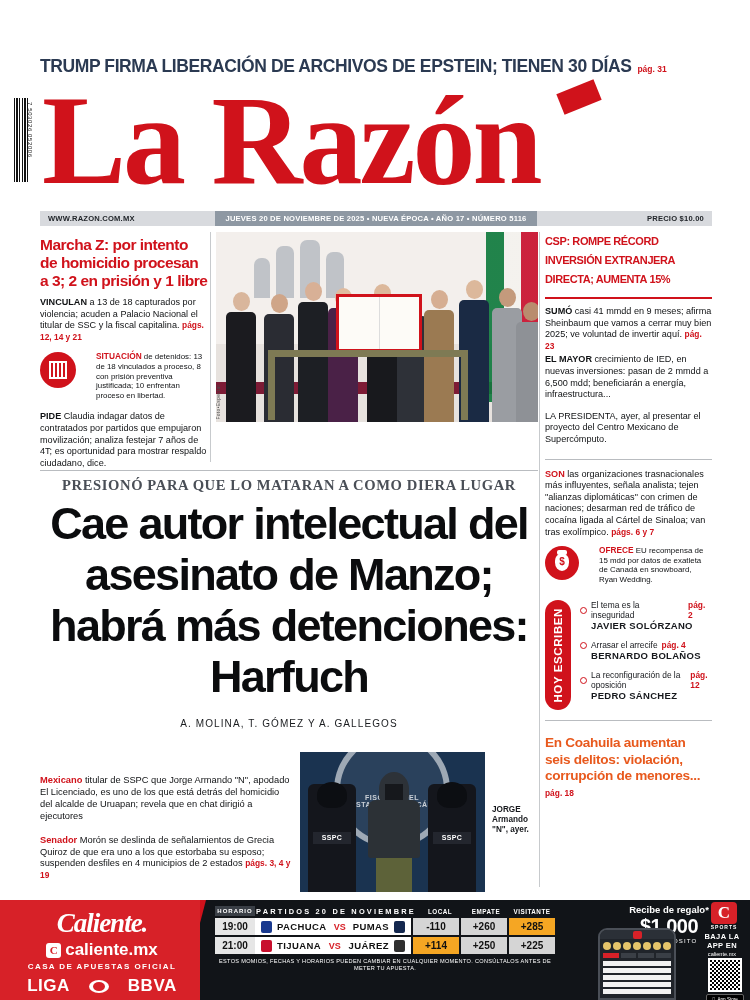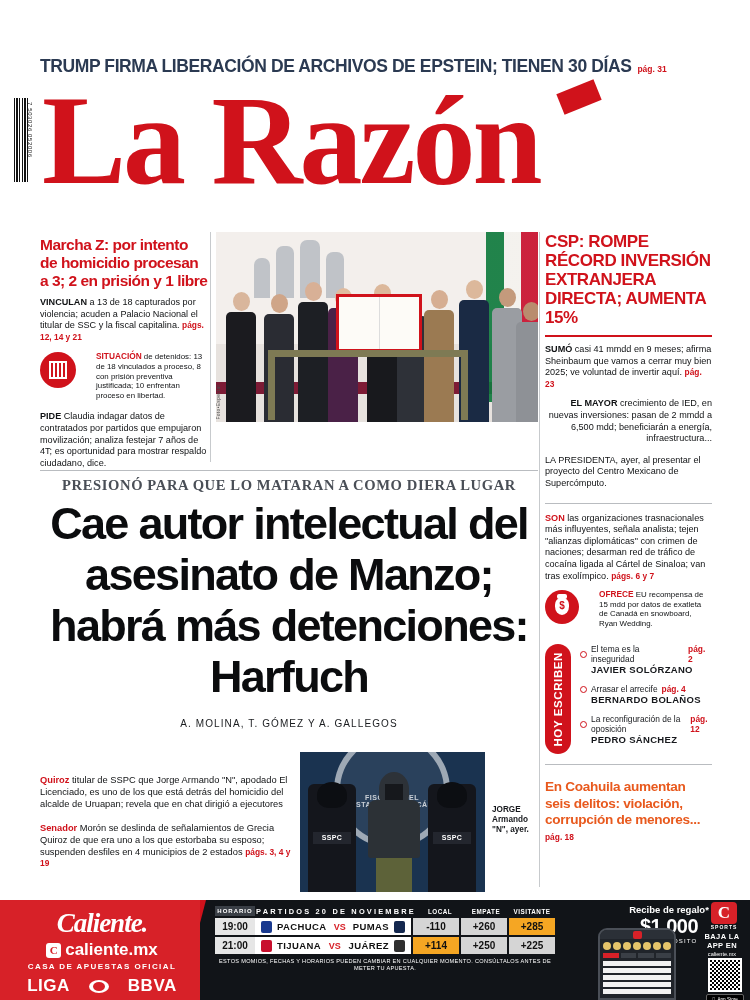--- a/index.html
+++ b/index.html
@@ -182,21 +182,21 @@
     position:absolute; left:492px; top:805px; width:48px;
     font-size:8.2px; line-height:10px; font-weight:bold; color:#16181c;
   }
   .credit2 {
     position:absolute; left:294px; bottom:6px; font-size:5px; color:#555;
     writing-mode:vertical-rl; transform:rotate(180deg);
   }
 
   
   .rhead-red {
-    color:#d0121b; font-weight:bold; font-size:17px; line-height:19px;
+    color:#d0121b; font-weight:bold; font-size:11px; line-height:19px;
     letter-spacing:-0.4px; text-transform:uppercase;
   }
   .rhead-dark {
     color:#16181c; font-weight:bold; font-size:16.5px; line-height:19.5px;
     letter-spacing:-0.6px;
   }
   .money-row { display:flex; gap:8px; align-items:flex-start; margin-top:8px; }
   .money-icon {
     width:34px; height:34px; border-radius:50%; background:#d0121b; flex:0 0 34px; position:relative;
   }
@@ -359,20 +359,31 @@
       <div class="bars"></div>
       <div class="bnum">7 503026 052006</div>
     </div>
     <div class="logo-wrap">
       <div class="logo-text">La Razón</div>
       <div class="logo-accent"></div>
       <div class="demexico">DE MÉXICO</div>
     </div>
   </div>
 
+  <div class="infobar">
+    <div class="seg-left">
+      <span>WWW.RAZON.COM.MX</span>
+    </div>
+    <div class="seg-mid">
+      <span>JUEVES 20 DE NOVIEMBRE DE 2025 • NUEVA ÉPOCA • AÑO 17 • NÚMERO 5116</span>
+    </div>
+    <div class="seg-right">
+      <span>PRECIO $10.00</span>
+    </div>
+  </div>
 
   <div class="vline" style="left:210px; top:232px; height:230px;"></div>
   <div class="vline" style="left:539px; top:232px; height:655px;"></div>
   <div class="vline" style="left:210px; top:470px; height:0;"></div>
 
   <div class="colL">
     <div class="kicker-red">Marcha Z: por intento de homicidio procesan a 3; 2 en prisión y 1 libre</div>
     <div class="body-txt" style="margin-top:7px;">
       <b>VINCULAN</b><span> a 13 de 18 capturados por violencia; acuden a Palacio Nacional el titular de SSC y la fiscal capitalina. </span><span class="pg">págs. 12, 14 y 21</span>
     </div>
@@ -452,21 +463,21 @@
   </div>
 
   <div class="colR">
     <div class="rhead-red">CSP: ROMPE RÉCORD INVERSIÓN EXTRANJERA DIRECTA; AUMENTA 15%</div>
     <div class="rule-red" style="margin:8px 0 7px;"></div>
 
     <div class="body-txt">
       <b>SUMÓ</b><span> casi 41 mmdd en 9 meses; afirma Sheinbaum que vamos a cerrar muy bien 2025; ve voluntad de invertir aquí. </span><span class="pg">pág. 23</span>
     </div>
 
-    <div class="body-txt" style="margin-top:8px;text-align:right;">
+    <div class="body-txt" style="margin-top:2px;">
       <b>EL MAYOR</b><span> crecimiento de IED, en nuevas inversiones: pasan de 2 mmdd a 6,500 mdd; beneficiarán a energía, infraestructura...</span>
     </div>
 
     <div class="body-txt" style="margin-top:10px;">LA PRESIDENTA, ayer, al presentar el proyecto del Centro Mexicano de Supercómputo.</div>
 
     <div class="rule-gray" style="margin:13px 0 9px;"></div>
 
 
     <div class="body-txt" style="margin-top:7px;">
       <b style="color:#d0121b;">SON</b><span> las organizaciones trasnacionales más influyentes, señala analista; tejen "alianzas diplomáticas" con crimen de naciones; desarman red de tráfico de cocaína ligada al Cártel de Sinaloa; van tras exolímpico. </span><span class="pg">págs. 6 y 7</span>
@@ -521,21 +532,21 @@
 
   <div style="position:absolute; left:40px; top:470px; width:498px;">
     <div class="rule-gray" style="margin-bottom:6px;"></div>
     <div class="overline">PRESIONÓ PARA QUE LO MATARAN A COMO DIERA LUGAR</div>
     <div class="mainhead">Cae autor intelectual del asesinato de Manzo; habrá más detenciones: Harfuch</div>
     <div class="byline">A. MOLINA, T. GÓMEZ Y A. GALLEGOS</div>
   </div>
 
   <div class="botleft">
     <div class="body-txt">
-      <span class="lead">Quiroz</span><span> titular de SSPC que Jorge Armando "N", apodado El Licenciado, es uno de los que está detrás del homicidio del alcalde de Uruapan; revela que en chat dirigió a ejecutores</span>
+      <span class="lead">Mexicano</span><span> titular de SSPC que Jorge Armando "N", apodado El Licenciado, es uno de los que está detrás del homicidio del alcalde de Uruapan; revela que en chat dirigió a ejecutores</span>
     </div>
     <div class="body-txt" style="margin-top:12px;">
       <span class="lead">Senador</span><span> Morón se deslinda de señalamientos de Grecia Quiroz de que era uno a los que estorbaba su esposo; suspenden desfiles en 4 municipios de 2 estados </span><span class="pg">págs. 3, 4 y 19</span>
     </div>
   </div>
 
   <div class="photo2">
     <div class="ph2-seal"></div>
     <div class="ph2-sealtxt">FISCALÍA DEL ESTADO MICHOACÁN</div>
     <div class="ph2-officer" style="left:8px;">

